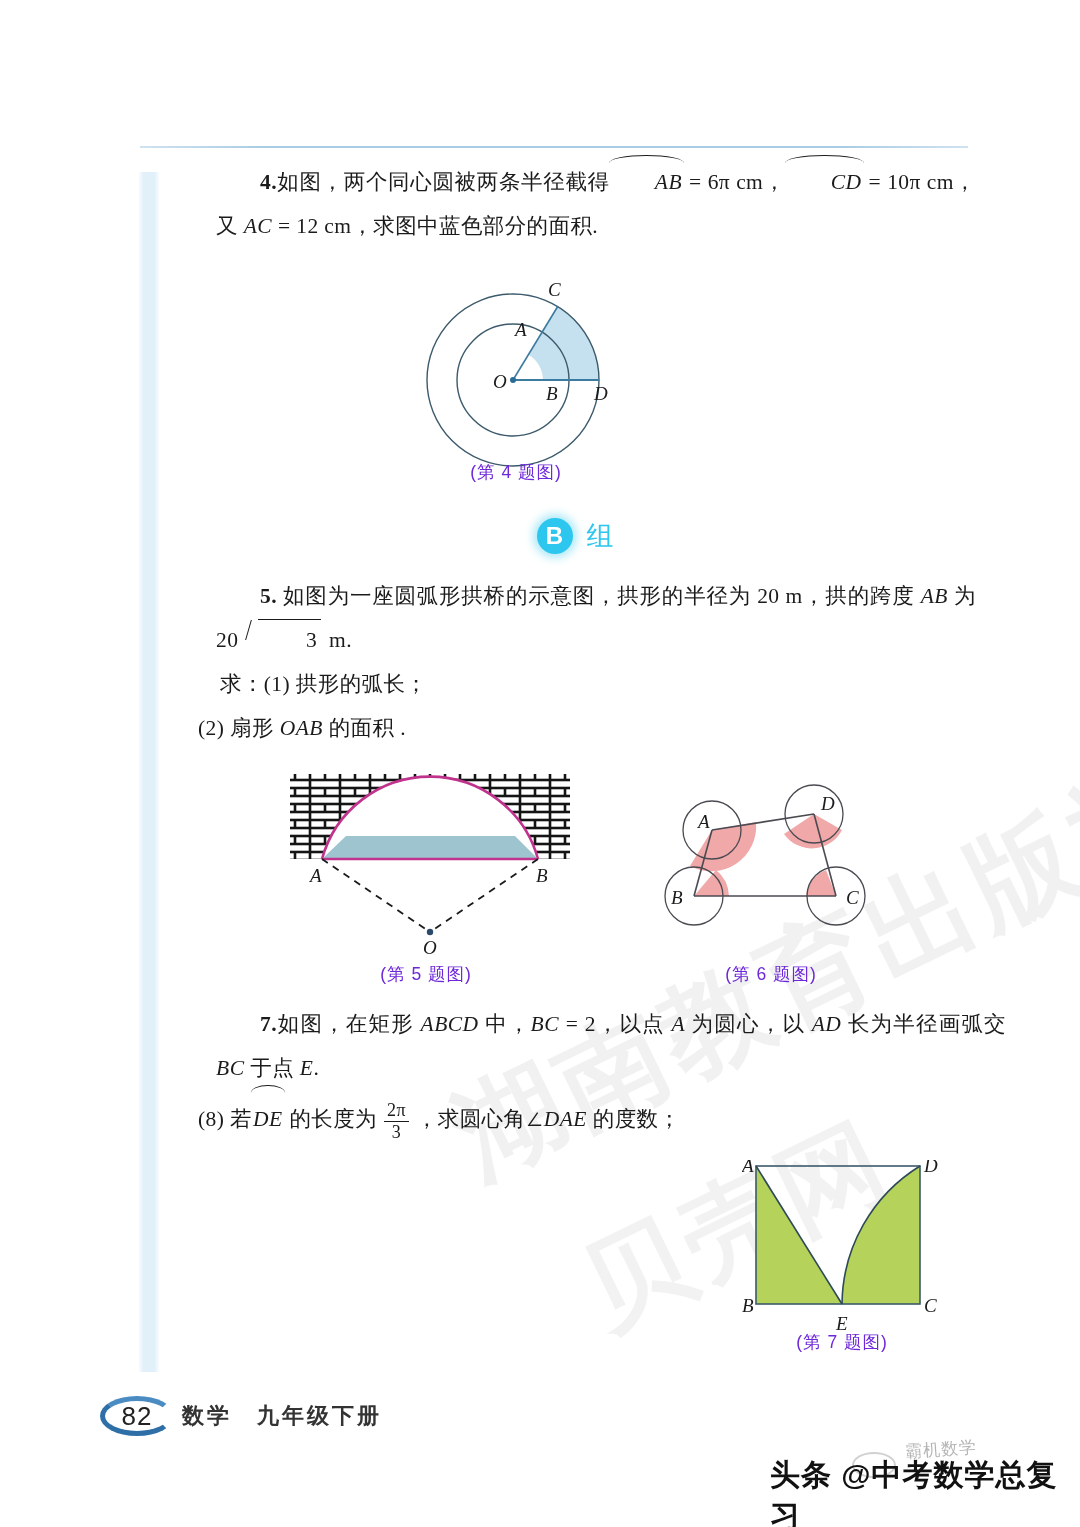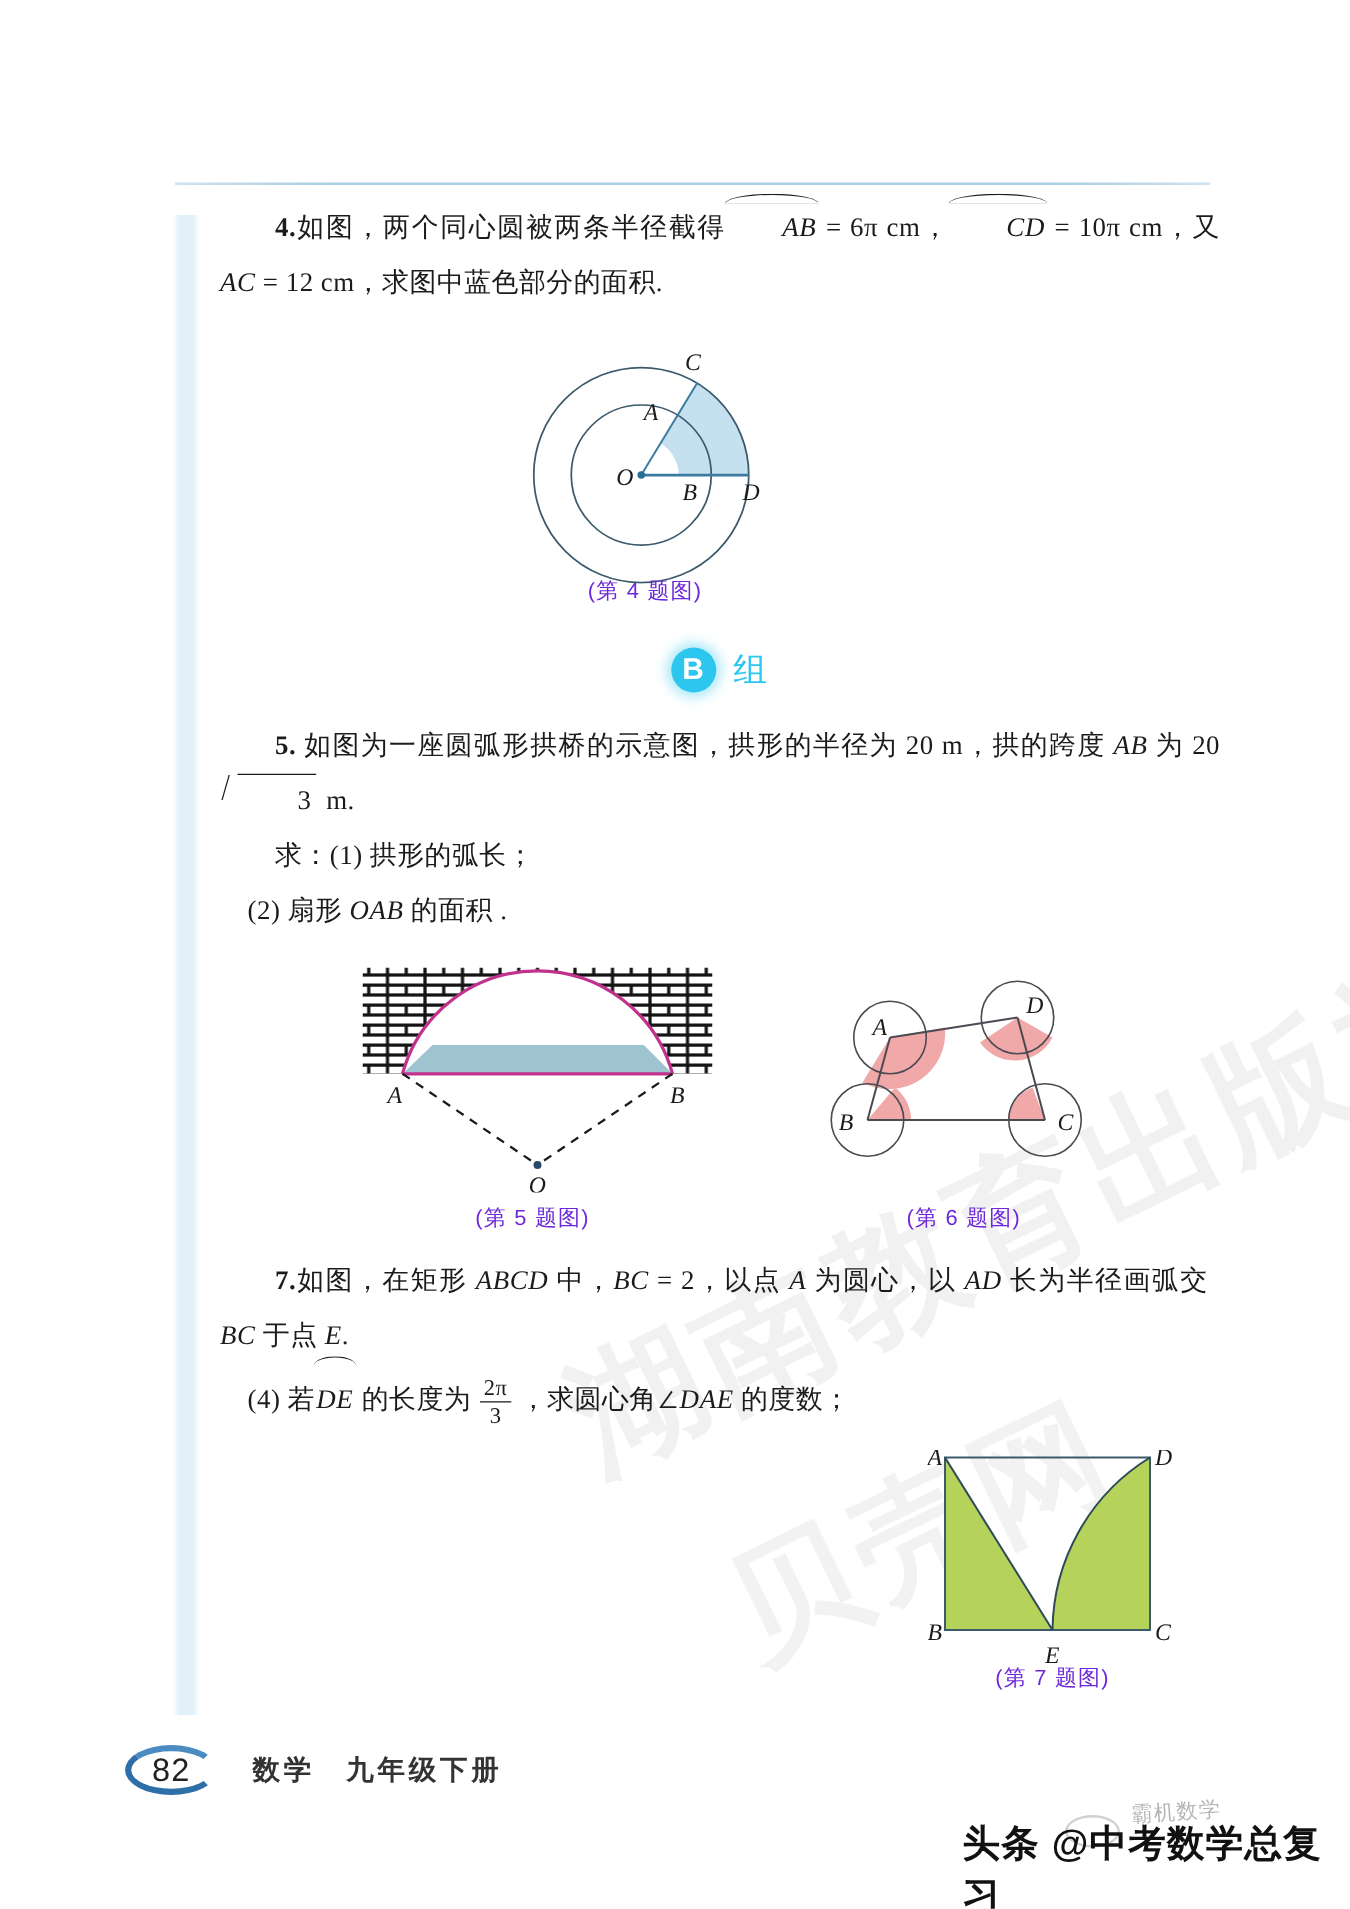--- a/index.html
+++ b/index.html
@@ -23,21 +23,21 @@
   }
 
   .content{position:absolute;left:176px;top:160px;width:800px;}
 
   
   .para{
     font-size:21.5px;line-height:44px;color:#1b1b1b;
     letter-spacing:0.4px;text-align:justify;
   }
   .para .num{font-weight:bold;font-family:"Liberation Serif",serif;}
-  .indent{text-indent:44px;}
+  .indent{text-indent:44px;margin-left:40px;}
   .indent2{text-indent:22px;}
   .ital{font-style:italic;font-family:"Liberation Serif",serif;letter-spacing:0.5px;}
 
   
   .arc{position:relative;display:inline-block;font-style:italic;padding:0 1px;}
   .arc::before{
     content:"";position:absolute;left:-1px;right:-1px;top:-5px;height:7px;
     border-top:1.4px solid #1b1b1b;
     border-radius:50%/100% 100% 0 0;
   }
@@ -80,21 +80,21 @@
     color:#2cc6ef;font-size:27px;letter-spacing:2px;
     font-family:"Liberation Sans", sans-serif;
   }
 
   
   .fig{position:absolute;}
   .fig svg{display:block;}
   .lbl{font-family:"Liberation Serif",serif;font-style:italic;font-size:19px;fill:#1b1b1b;}
 
   
-  .footer{position:absolute;left:100px;top:1396px;display:flex;align-items:center;gap:28px;}
+  .footer{position:absolute;left:100px;top:1396px;display:flex;align-items:center;gap:8px;}
   .pagebadge{position:relative;width:74px;height:40px;}
   .pagebadge .ring{
     position:absolute;inset:0;border-radius:50%;
     border:5px solid #2f6fa8;border-right-color:transparent;border-top-color:#4a8cc2;
     box-sizing:border-box;
   }
   .pagenum{
     position:absolute;left:0;top:0;width:74px;height:40px;
     display:flex;align-items:center;justify-content:center;
     font-family:"Liberation Sans", sans-serif;font-size:26px;color:#222;letter-spacing:1px;
@@ -265,21 +265,21 @@
       <div class="caption" style="position:absolute;left:120px;top:198px;width:260px;">(第 5 题图)</div>
       <div class="caption" style="position:absolute;left:480px;top:198px;width:230px;">(第 6 题图)</div>
     </div>
 
 
     <div class="para indent" style="width:790px;">
       <span class="num">7.</span><span>如图，在矩形 </span><span class="ital">ABCD</span><span> 中，</span><span class="ital">BC</span><span> = 2，以点 </span><span class="ital">A</span><span> 为圆心，以 </span><span class="ital">AD</span><span> 长为半径画弧交 </span><span class="ital">BC</span><span> 于点 </span><span class="ital">E</span><span>.</span>
     </div>
 
     <div class="para" style="padding-left:22px;width:560px;line-height:58px;">
-      <span>(4) 若</span><span class="arc ital">DE</span><span> 的长度为</span><span class="frac"><span class="n">2π</span><span class="d">3</span></span><span>，求圆心角∠</span><span class="ital">DAE</span><span> 的度数；</span>
+      <span>(8) 若</span><span class="arc ital">DE</span><span> 的长度为</span><span class="frac"><span class="n">2π</span><span class="d">3</span></span><span>，求圆心角∠</span><span class="ital">DAE</span><span> 的度数；</span>
     </div>
 
 
   </div>
 
   <div class="fig" style="left:742px;top:1160px;">
     <svg width="200" height="200" viewBox="0 0 200 200">
 
       <path d="M 14 6 L 14 144 L 100 144 Z" fill="#b5d25a" stroke="none"></path>
 

